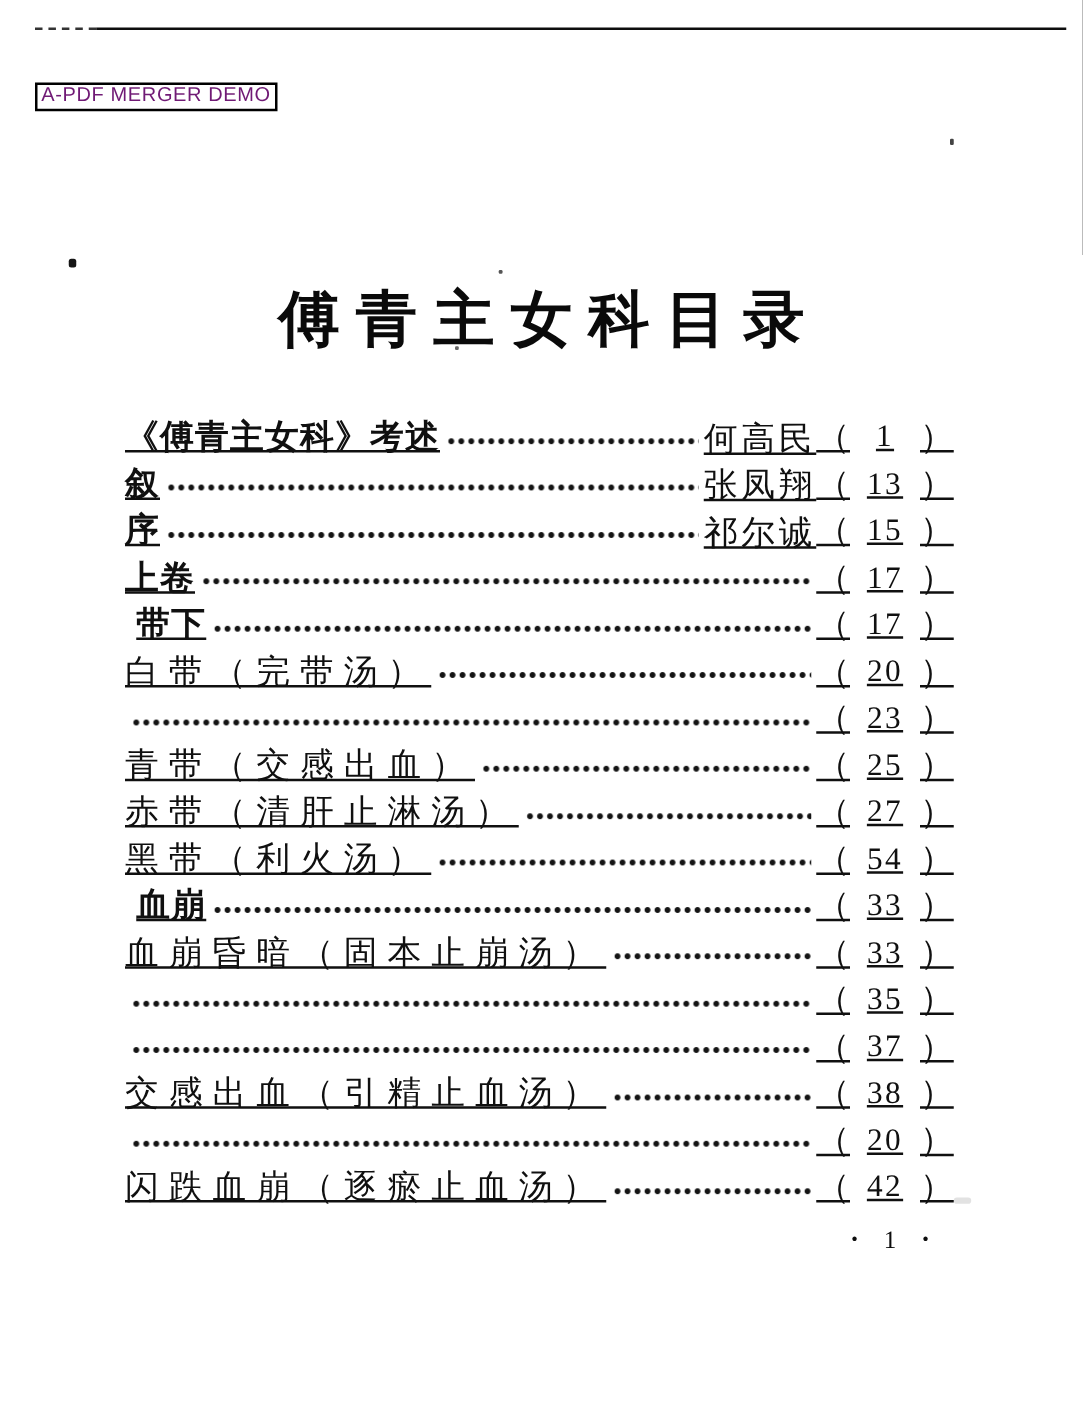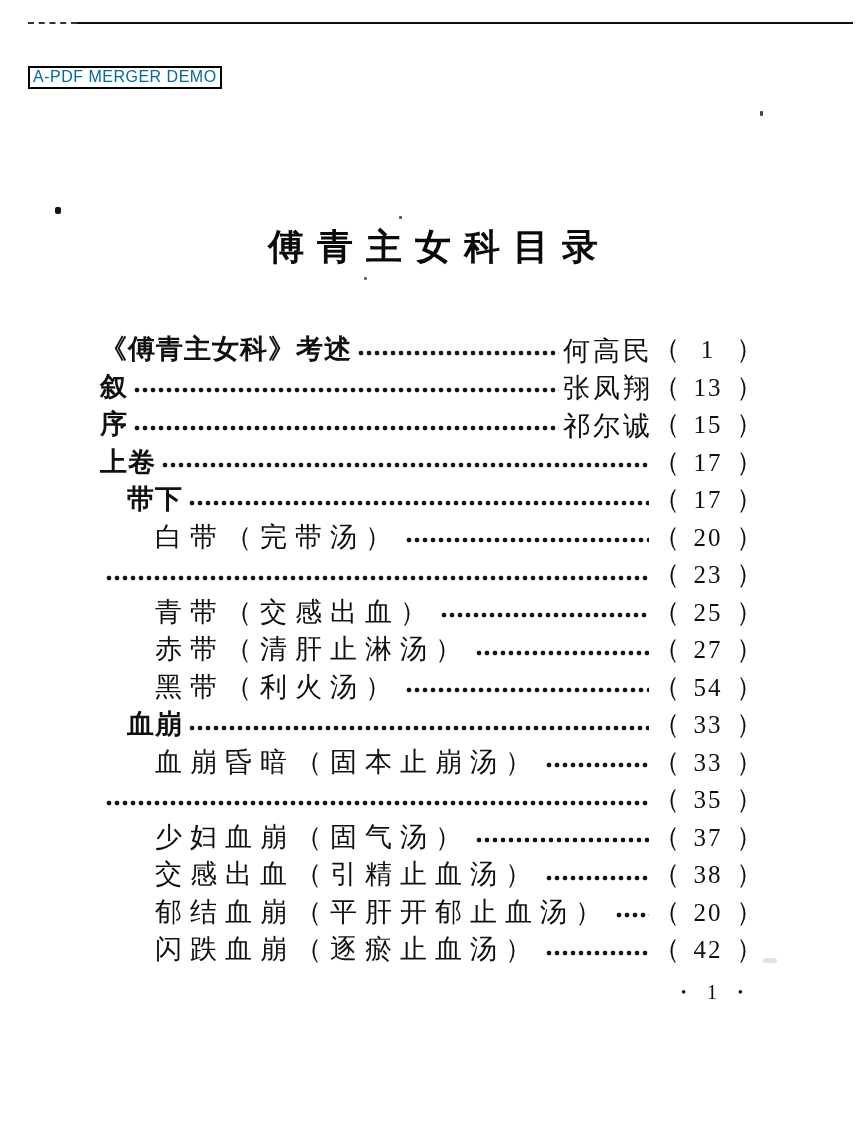--- a/index.html
+++ b/index.html
@@ -37,70 +37,71 @@
   .speck-e { left: 763px; top: 958px; width: 14px; height: 5px; background:#e2e2e2; border-radius:3px;}
 
   .watermark {
     position: absolute;
     left: 28px; top: 66px;
     border: 2px solid #000;
     padding: 0px 3px 1px 3px;
     font-family: "Liberation Sans", sans-serif;
     font-size: 16px;
     letter-spacing: 0.5px;
-    color: #0369a1;
+    color: #701a75;
     background: #fff;
     white-space: nowrap;
   }
 
   
   .book-title {
     position: absolute;
     top: 223px;
     left: 0; right: 0;
     text-align: center;
     font-family: "Liberation Sans", sans-serif;
     font-weight: 700;
-    font-size: 36px;
+    font-size: 49px;
     letter-spacing: 13px;
     text-indent: 13px;
     color: #0a0a0a;
     white-space: nowrap;
   }
 
   
   .toc {
     position: absolute;
     left: 100px;
     top: 331px;
     width: 663px;
   }
   .toc-row {
     display: flex;
     align-items: center;
     height: 37.5px;
     font-size: 27px;
     color: #101010;
+    text-decoration: underline;
   }
   .toc-row .label {
     white-space: nowrap;
     line-height: 1;
   }
   .toc-row.bold .label {
     font-family: "Liberation Sans", sans-serif;
     font-weight: 700;
     letter-spacing: 1px;
   }
   .toc-row.regular .label {
     font-family: "Liberation Serif", serif;
     font-weight: 400;
     letter-spacing: 8px;
   }
-  .toc-row.level-1 .label { margin-left: 27px; }
-  .toc-row.level-2 .label { margin-left: 55px; }
+  .toc-row.level-1 .label { margin-left: 9px; }
+  .toc-row.level-2 .label { }
 
   .leader {
     flex: 1;
     min-width: 12px;
     height: 14px;
     margin: 6px 4px 0 6px;
     background-image: radial-gradient(circle at 3px 50%, #141414 2px, rgba(0,0,0,0) 2.7px);
     background-size: 8px 14px;
     background-repeat: repeat-x;
     background-position: left center;
@@ -302,21 +303,20 @@
       <span class="leader"></span>
 
       <span class="page-group">
         <span class="paren">（</span>
         <span class="pagenum">35</span>
         <span class="paren">）</span>
       </span>
     </div>
 
     <div class="toc-row level-2 regular">
-      <span class="label">少妇血崩（固气汤）</span>
       <span class="leader"></span>
 
       <span class="page-group">
         <span class="paren">（</span>
         <span class="pagenum">37</span>
         <span class="paren">）</span>
       </span>
     </div>
 
     <div class="toc-row level-2 regular">
@@ -324,21 +324,20 @@
       <span class="leader"></span>
 
       <span class="page-group">
         <span class="paren">（</span>
         <span class="pagenum">38</span>
         <span class="paren">）</span>
       </span>
     </div>
 
     <div class="toc-row level-2 regular">
-      <span class="label">郁结血崩（平肝开郁止血汤）</span>
       <span class="leader"></span>
 
       <span class="page-group">
         <span class="paren">（</span>
         <span class="pagenum">20</span>
         <span class="paren">）</span>
       </span>
     </div>
 
     <div class="toc-row level-2 regular">

